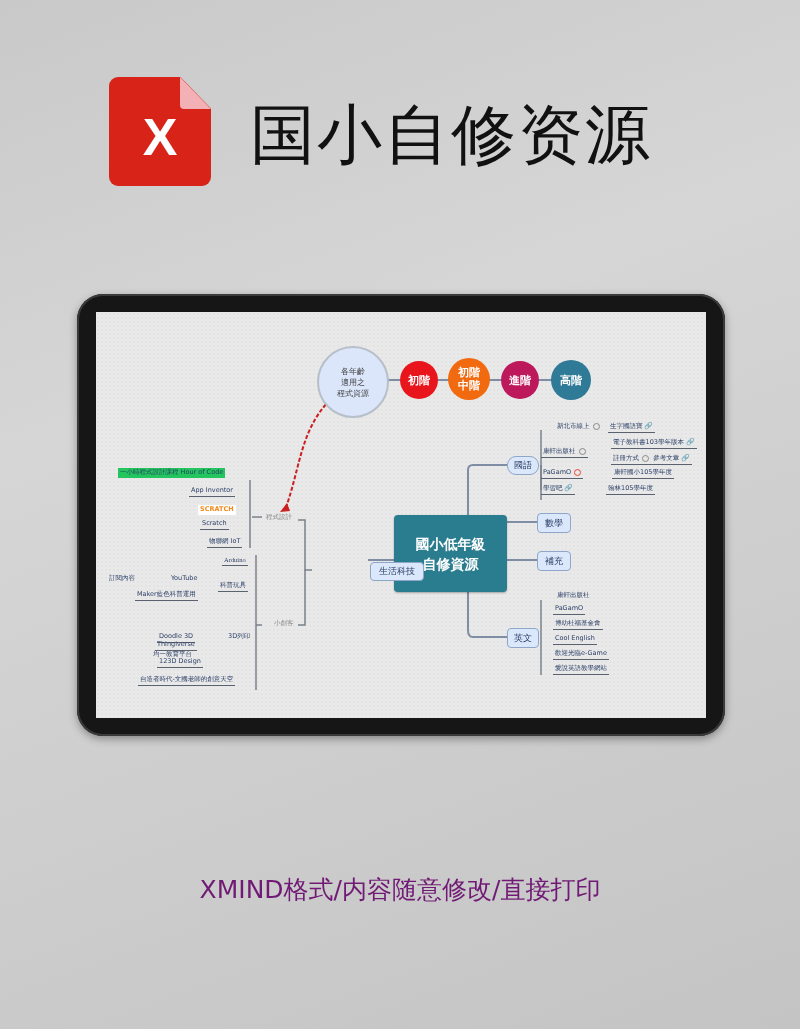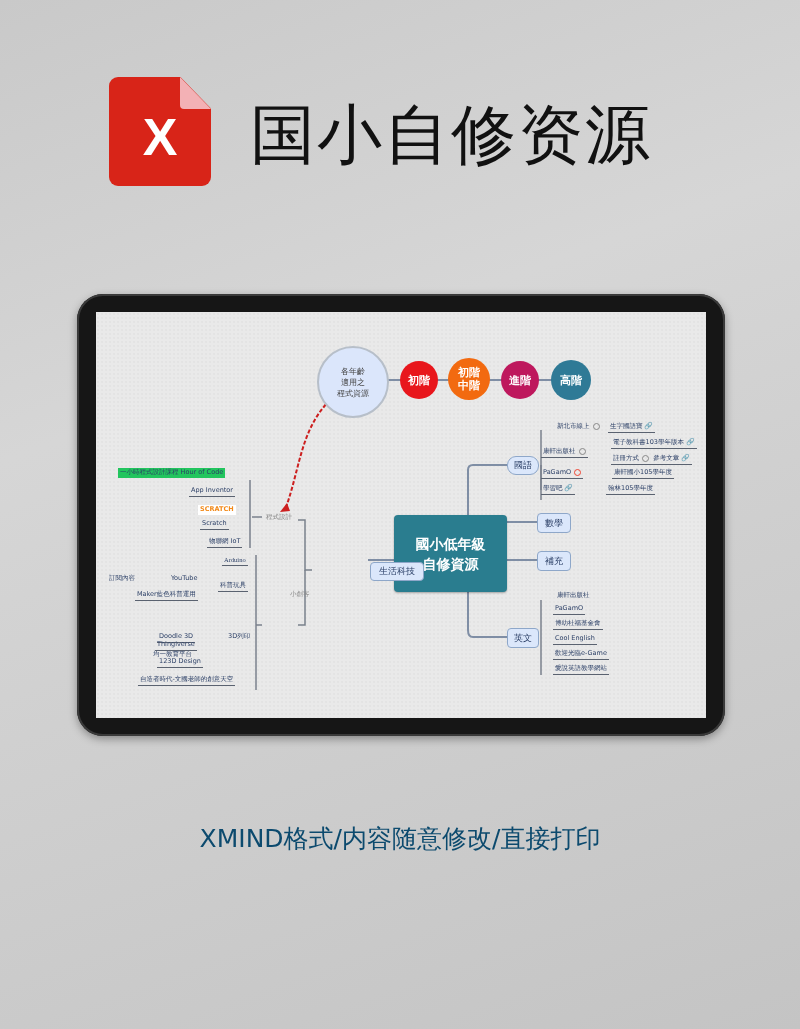--- a/index.html
+++ b/index.html
@@ -15,21 +15,21 @@
     clip-path:polygon(0 0,100% 100%,0 100%);border-bottom-left-radius:4px;}
   .logo .x{position:absolute;left:0;right:0;top:30px;text-align:center;color:#fff;
     font-family:"Liberation Sans",sans-serif;font-weight:bold;font-size:52px;line-height:60px;}
   .title{position:absolute;left:250px;top:100px;font-size:65px;line-height:70px;color:#111;letter-spacing:2px;}
 
   .tablet{position:absolute;left:77px;top:294px;width:648px;height:442px;background:#161616;
     border-radius:26px;box-shadow:0 3px 8px rgba(0,0,0,.35), inset 0 0 0 2px #3a3a3a;}
   .screen{position:absolute;left:96px;top:312px;width:610px;height:406px;background:#e9e9e9;
     background-image:radial-gradient(#dcdcdc 0.6px,transparent 0.8px);background-size:4px 4px;overflow:hidden;}
 
-  .footer{position:absolute;left:0;right:0;top:822px;text-align:center;font-size:25px;color:#0c4a6e;}
+  .footer{position:absolute;left:0;right:0;top:873px;text-align:center;font-size:25px;color:#701a75;}
 
   
   .abs{position:absolute;}
   .circle{position:absolute;border-radius:50%;display:flex;align-items:center;justify-content:center;
     color:#fff;font-weight:bold;font-size:11px;text-align:center;line-height:13px;}
   .center-node{position:absolute;left:394px;top:515px;width:113px;height:77px;background:#2a7d8f;border-radius:4px;
     color:#fff;font-weight:bold;font-size:14px;line-height:20px;display:flex;align-items:center;justify-content:center;text-align:center;
     box-shadow:0 1px 2px rgba(0,0,0,.3);}
   .main{position:absolute;background:#dbe7fb;border:1.5px solid #8ea7c9;border-radius:4px;font-size:9px;color:#2b3f66;
     display:flex;align-items:center;justify-content:center;}
@@ -113,21 +113,21 @@
 
 <div class="leaf noline" style="left:555px;top:591px;">康軒出版社</div>
 <div class="leaf" style="left:553px;top:604px;">PaGamO</div>
 <div class="leaf" style="left:553px;top:619px;">博幼社福基金會</div>
 <div class="leaf" style="left:553px;top:634px;">Cool English</div>
 <div class="leaf" style="left:553px;top:649px;">歡迎光臨e-Game</div>
 <div class="leaf" style="left:553px;top:664px;">愛說英語教學網站</div>
 
 <div class="main" style="left:322px;top:562px;width:52px;height:17px;margin-left:48px;">生活科技</div>
 <div class="leaf noline grey" style="left:264px;top:513px;">程式設計</div>
-<div class="leaf noline grey" style="left:272px;top:590px;margin-left:16px;">小創客</div>
+<div class="leaf noline grey" style="left:272px;top:619px;">小創客</div>
 
 <div class="leaf hl" style="left:118px;top:468px;border-bottom:none;">一小時程式設計課程 Hour of Code</div>
 <div class="leaf" style="left:189px;top:486px;">App Inventor</div>
 <div class="leaf noline" style="left:198px;top:505px;color:#f28a1a;font-weight:bold;background:#fff;">SCRATCH</div>
 <div class="leaf" style="left:200px;top:519px;">Scratch</div>
 <div class="leaf" style="left:207px;top:537px;">物聯網 IoT</div>
 
 <div class="leaf" style="left:222px;top:555px;font-family:Liberation Serif, serif;">Arduino</div>
 <div class="leaf" style="left:218px;top:581px;">科普玩具</div>
 <div class="leaf noline" style="left:169px;top:574px;">YouTube</div>

